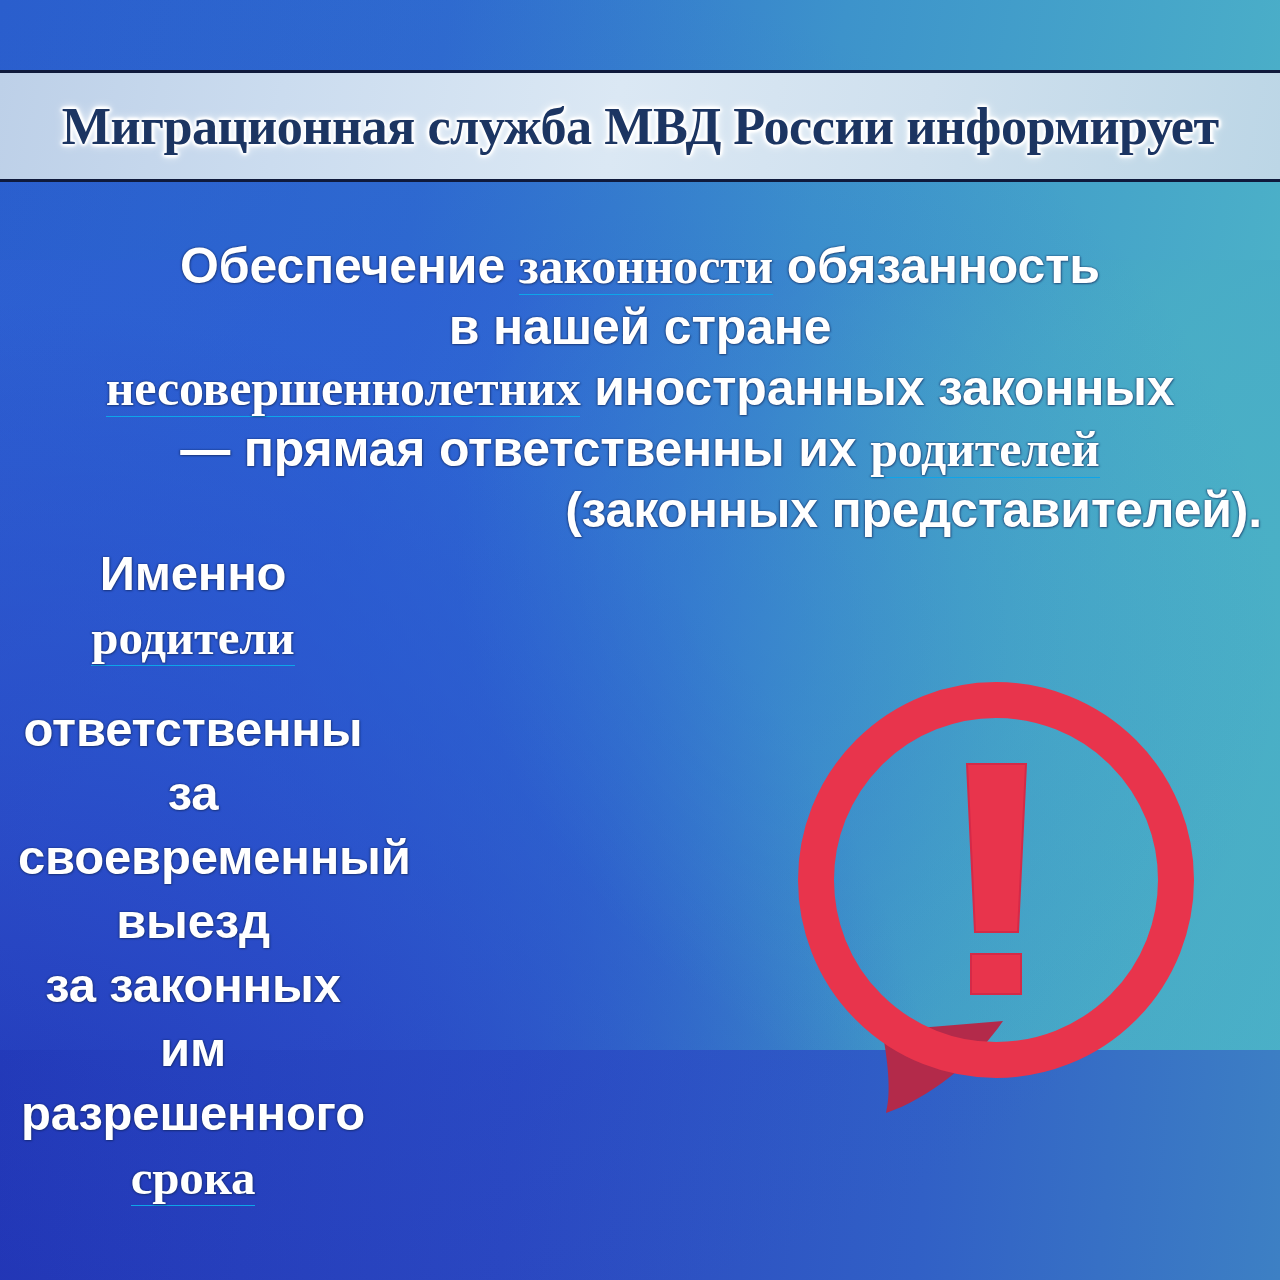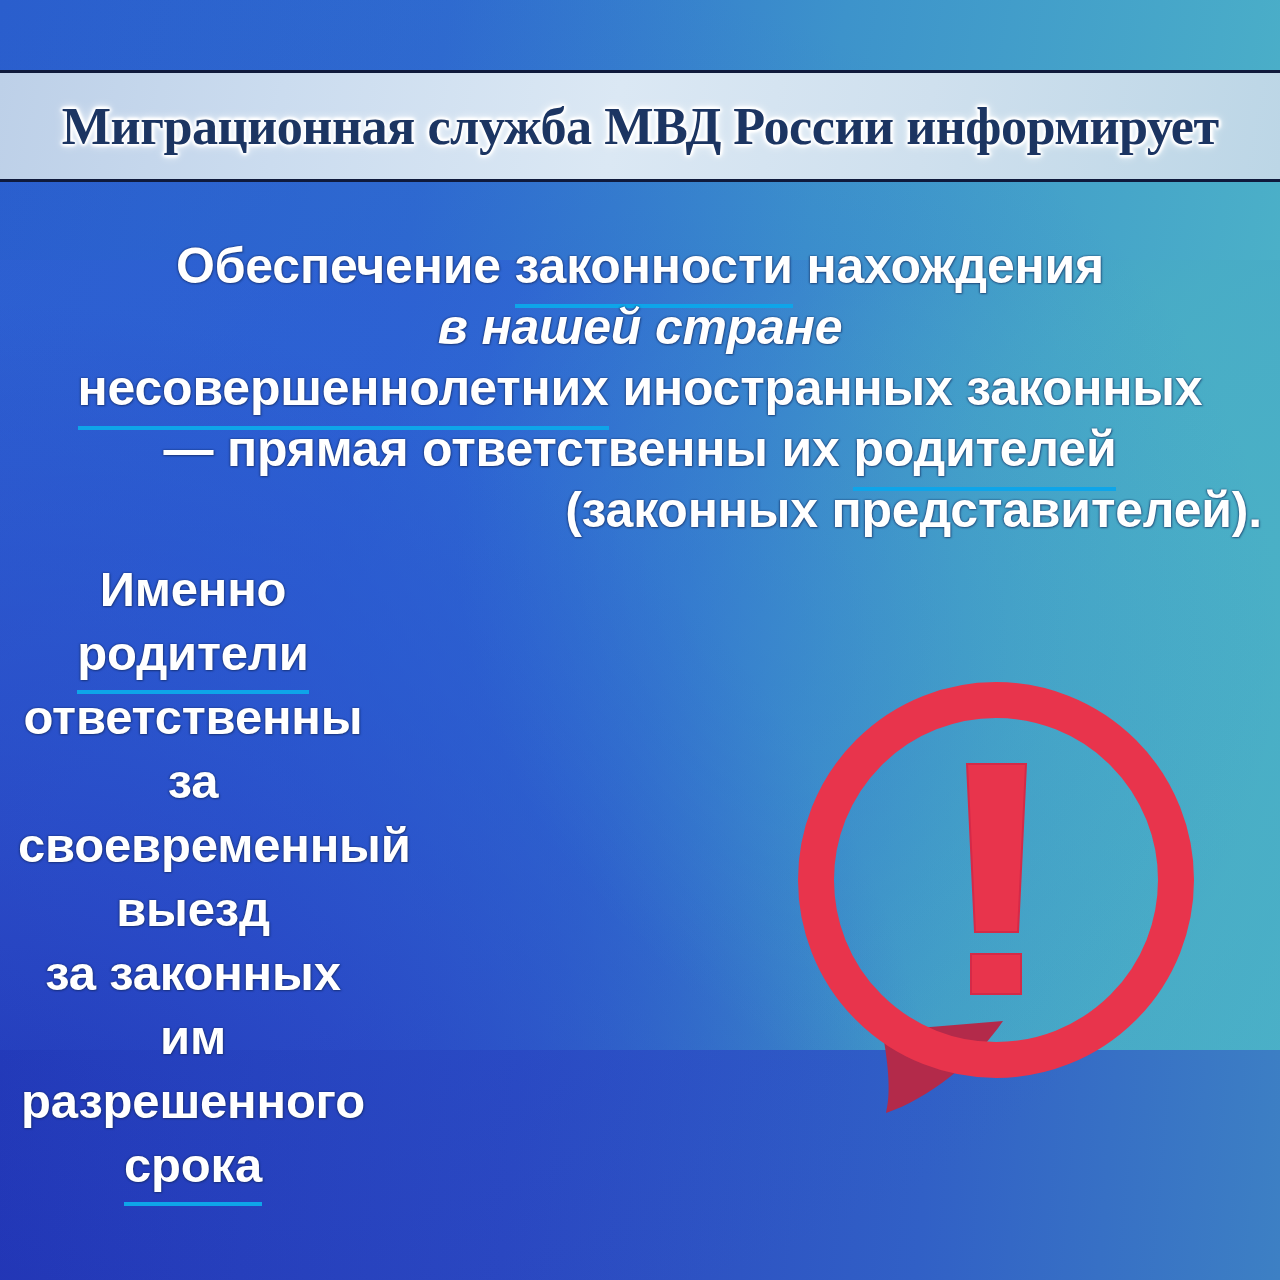--- a/index.html
+++ b/index.html
@@ -101,22 +101,23 @@
   #para-2 {
     margin-top: 70px;
     padding-right: 440px;
     width: 790px;
     box-sizing: border-box;
     font-size: 49px;
     line-height: 64px;
   }
   .u {
     text-decoration: none;
-    border-bottom: 4px solid #0ea5e9;
-    padding-bottom: 10px;
+    border-bottom: 1px solid #0ea5e9;
+    padding-bottom: 0;
+    font-family: Liberation Serif, serif;
   }
 
   
   #alert-icon {
     position: absolute;
     left: 798px;
     top: 664px;
     width: 396px;
     height: 450px;
   }
@@ -131,29 +132,29 @@
   <div class="bg-topwash"></div>
   <div class="bg-botwash"></div>
   <div class="bg-vignette"></div>
 
   <div class="band" id="header-band">
     <div id="header-title">Миграционная служба МВД России информирует</div>
   </div>
 
   <div id="copy">
     <p id="para-1">
-        <span style="display: block;"><span>Обеспечение </span><span class="u">законности</span><span> нахождения</span></span>
-        <span style="display: block; font-style: italic;"><span>в нашей стране</span></span>
+        <span style="display: block;"><span>Обеспечение </span><span class="u">законности</span><span> обязанность</span></span>
+        <span style="display: block;"><span>в нашей стране</span></span>
         <span style="display: block;"><span class="u">несовершеннолетних</span><span> иностранных законных</span></span>
         <span style="display: block;"><span>— прямая ответственны их </span><span class="u">родителей</span></span>
         <span style="display: block; text-align: right;"><span>(законных представителей).</span></span>
       </p>
     <p id="para-2">
-        <span style="display: block; margin-top: 16px;"><span>Именно </span><span class="u">родители</span></span>
-        <span style="display: block;"><span>ответственны</span></span>
+        <span style="display: block;"><span>Именно </span><span class="u">родители</span></span>
+        <span style="display: block; margin-top: 27px;"><span>ответственны</span></span>
         <span style="display: block;"><span>за своевременный выезд</span></span>
         <span style="display: block;"><span>за законных</span></span>
         <span style="display: block;"><span>им разрешенного </span><span class="u">срока</span></span>
       </p>
   </div>
 
   <div id="alert-icon">
     <svg viewBox="0 0 396 450" xmlns="http://www.w3.org/2000/svg" aria-hidden="true">
 
       <path id="bubble-tail" d="M 84 367 C 84 367, 96 420, 88 449 C 130 435, 178 397, 205 357 Z" fill="#b32a4a"></path>

